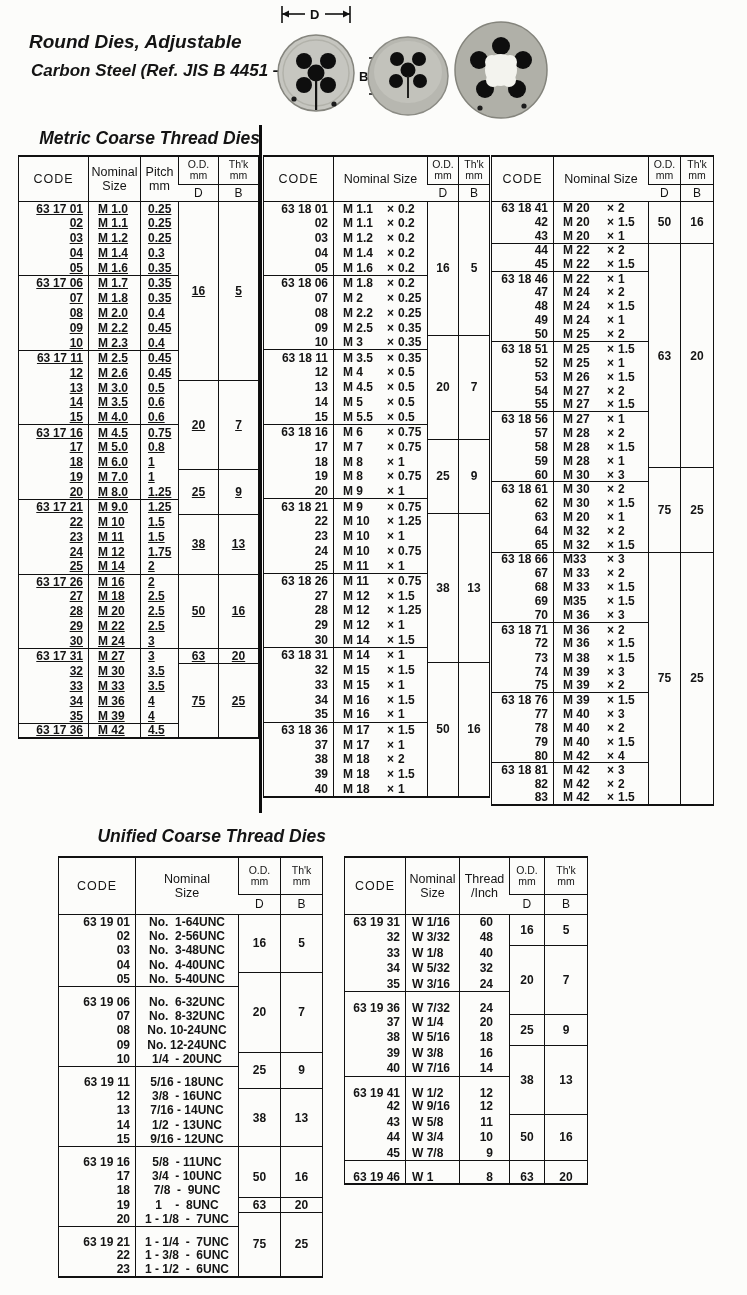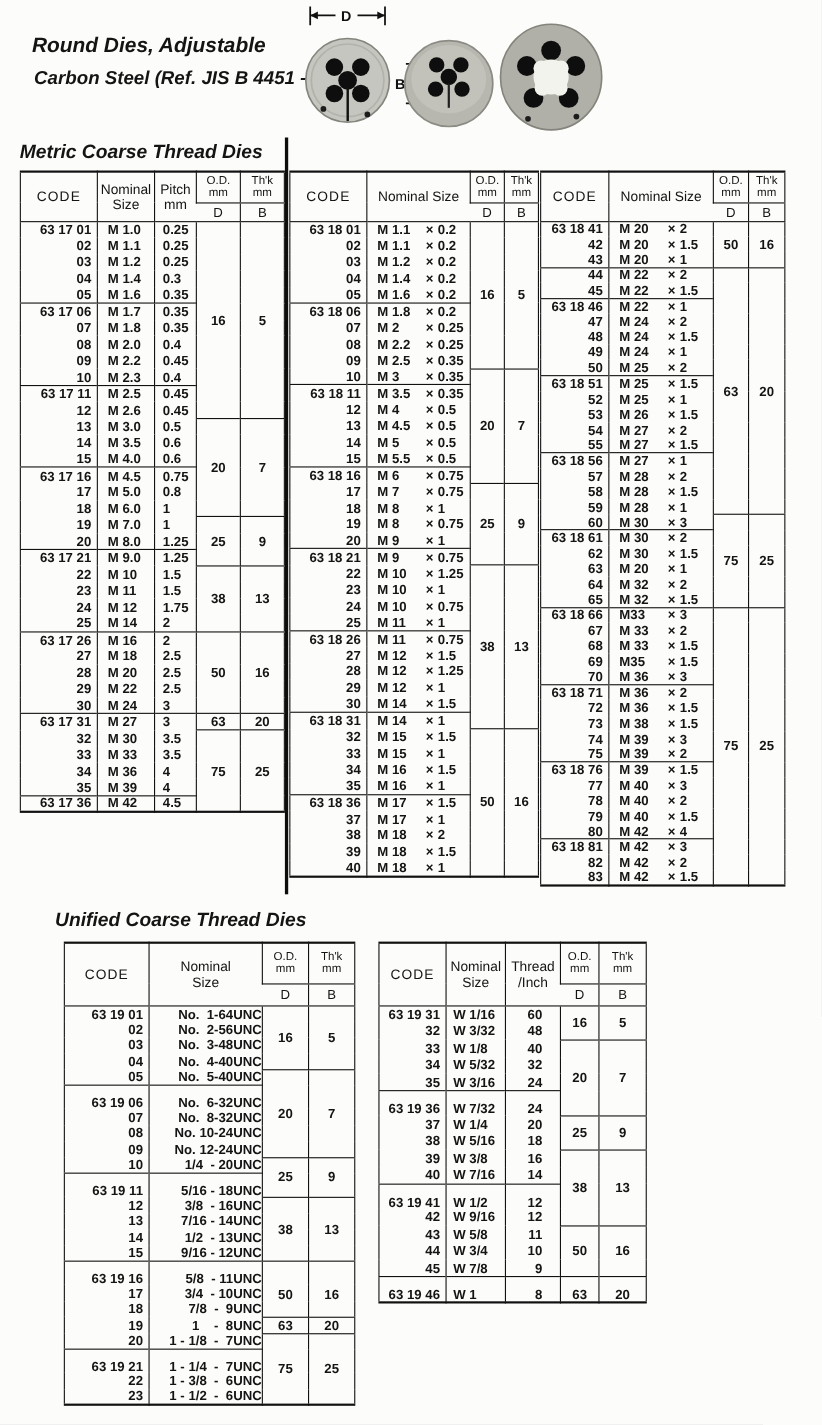--- a/index.html
+++ b/index.html
@@ -1,21 +1,21 @@
 <!DOCTYPE html>
 <html><head>
 <meta charset="utf-8">
 <style>
   html,body{margin:0;padding:0;background:#e8e8e8;}
   .page{position:relative;width:747px;height:1295px;background:#fcfcfa;overflow:hidden;
         font-family:"Liberation Sans",sans-serif;color:#141414;}
   .abs{position:absolute;}
   .main-title{left:29px;top:31px;font-size:19px;font-weight:bold;font-style:italic;white-space:nowrap;}
   .main-subtitle{left:31px;top:61px;font-size:17px;font-weight:bold;font-style:italic;white-space:nowrap;}
-  .section-title{font-size:17.5px;font-weight:bold;font-style:italic;text-align:left;white-space:nowrap;}
+  .section-title{font-size:17.5px;font-weight:bold;font-style:italic;text-align:right;white-space:nowrap;}
   #title-metric-coarse{left:18px;top:128px;width:242px;}
   #title-metric-fine{left:263px;top:128px;width:460px;}
   #title-unified{left:50px;top:826px;width:276px;}
   #title-whitworth{left:322px;top:826px;width:300px;}
   .divider{left:259px;top:125px;width:3px;height:688px;background:#0d0d0d;}
 
   table.die-table{position:absolute;border-collapse:collapse;table-layout:fixed;
     border-top:2px solid #111;border-bottom:2px solid #111;
     border-left:1.2px solid #111;border-right:1.2px solid #111;}
   .die-table th,.die-table td{box-sizing:border-box;padding:0;overflow:hidden;white-space:nowrap;
@@ -40,36 +40,36 @@
   #table-unified{left:58px;top:856px;width:264px;}
   #table-whitworth{left:344px;top:856px;width:243px;}
 
   #table-metric-coarse thead tr:first-child,#table-metric-fine-left thead tr:first-child,
   #table-metric-fine-right thead tr:first-child{height:28px;}
   #table-metric-coarse thead tr:last-child,#table-metric-fine-left thead tr:last-child,
   #table-metric-fine-right thead tr:last-child{height:17px;}
   #table-unified thead tr:first-child,#table-whitworth thead tr:first-child{height:37px;}
   #table-unified thead tr:last-child,#table-whitworth thead tr:last-child{height:20px;}
 
-  #table-metric-coarse tbody tr{height:14.93px;}
+  #table-metric-coarse tbody tr{height:14.93px;text-decoration:underline;}
   #table-metric-fine-left tbody tr{height:14.9px;}
   #table-metric-fine-right tbody tr{height:14.05px;}
   #table-unified tbody tr{height:14.6px;}
   #table-whitworth tbody tr{height:15.5px;}
   #table-unified tbody tr.cg > td{padding-top:9px;}
   #table-whitworth tbody tr.cg > td{padding-top:10px;}
   #table-unified tbody tr.cg > td.code{padding-top:9px;}
   #table-whitworth tbody tr.cg > td.code{padding-top:10px;}
 
   td.fsize{padding-left:8px;}
   .fsize .ms{display:inline-block;width:40px;text-align:left;}
   .fsize .xx{display:inline-block;width:15px;text-align:center;}
   .fsize .pp{display:inline-block;}
 
-  #table-unified td.size{padding-left:0;text-align:right;white-space:pre;}
+  #table-unified td.size{padding-left:0;text-align:center;white-space:pre;}
   #table-whitworth td.size{padding-left:6px;text-align:left;}
   #table-whitworth td.thread{text-align:right;padding-right:16px;}
 
   .fig{left:266px;top:0;width:300px;height:126px;}
   .fig-label{font:bold 13px "Liberation Sans",sans-serif;fill:#111;}
 </style>
 </head>
 <body>
 
 <div class="page">

